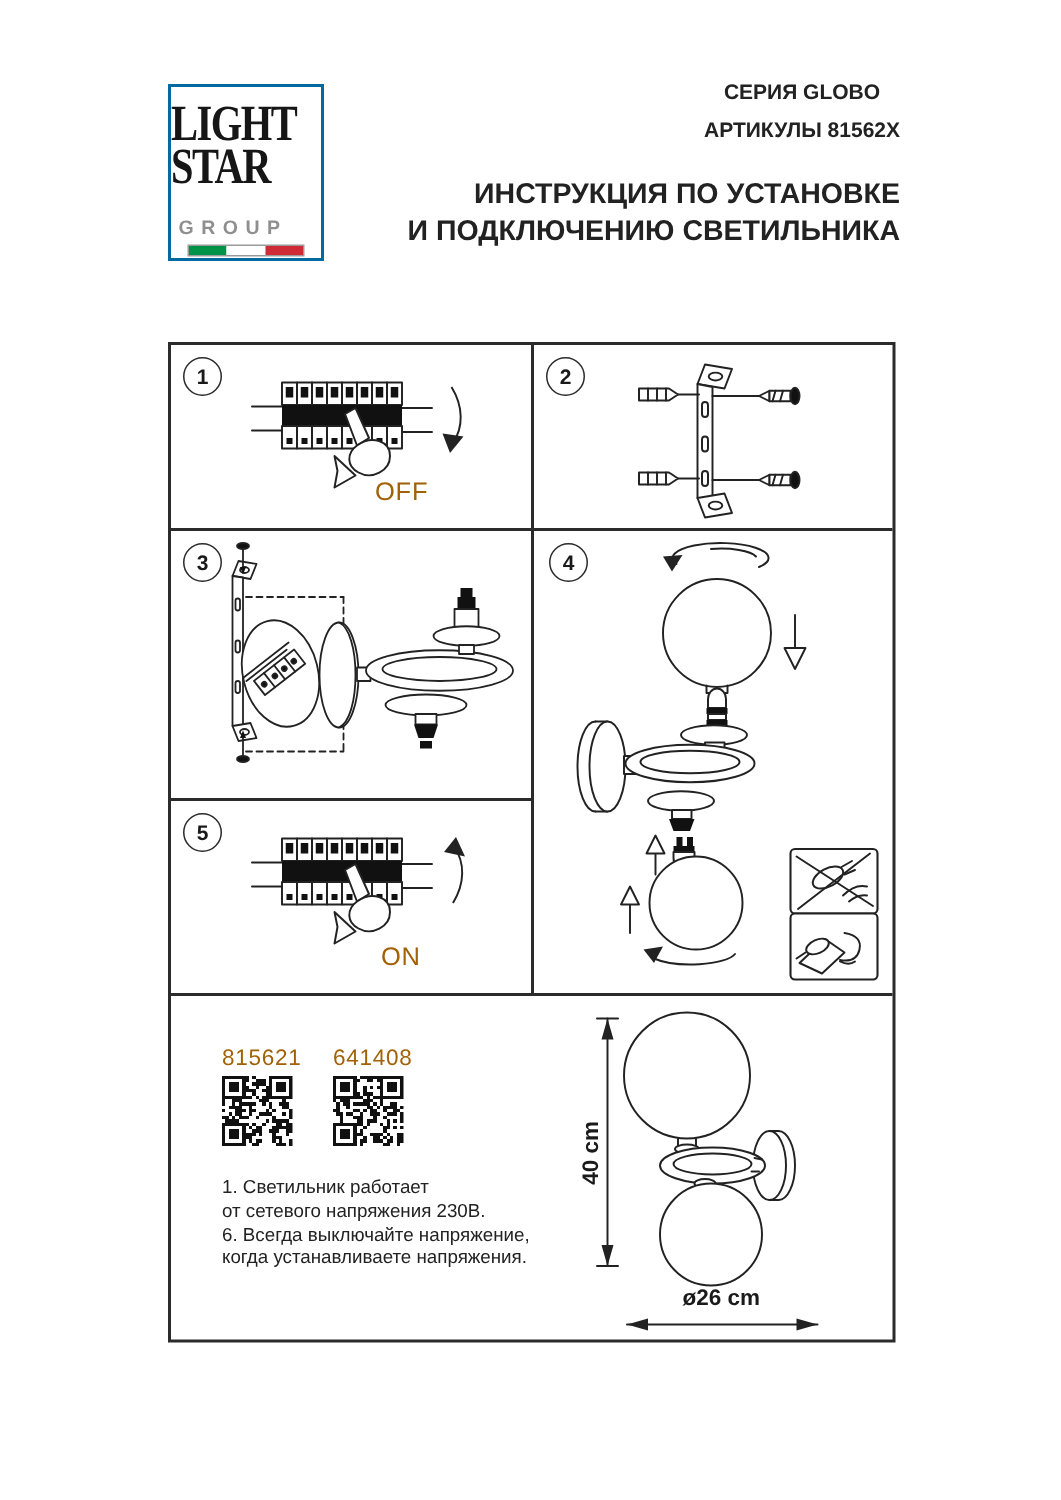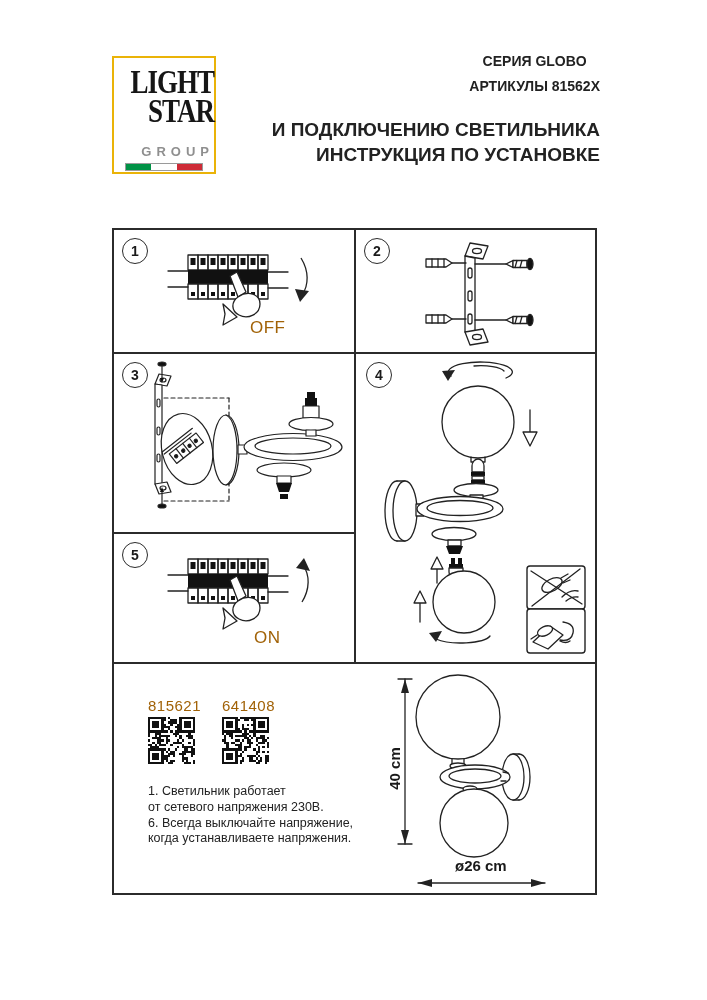--- a/index.html
+++ b/index.html
@@ -1,20 +1,20 @@
 <!DOCTYPE html>
 <html><head>
 <meta charset="utf-8">
 <style>
   *{margin:0;padding:0;box-sizing:border-box}
   html,body{background:#fff}
   body{font-family:"Liberation Sans","DejaVu Sans",sans-serif;color:#1a1a1a}
   .page{position:relative;width:707px;height:1000px;background:#fff;overflow:hidden}
   
-  .logo-box{position:absolute;left:112px;top:56px;width:104px;height:118px;border:2px solid #eab308;text-align:right;padding-top:10px}
+  .logo-box{position:absolute;left:112px;top:56px;width:104px;height:118px;border:2px solid #0369a1;text-align:left;padding-top:10px}
   .logo-word{font-family:"Liberation Serif","DejaVu Serif",serif;font-weight:bold;font-size:27px;line-height:29px;letter-spacing:-1px;color:#161616;transform:scaleY(1.25);transform-origin:center}
   .logo-group{font-size:13px;letter-spacing:5px;color:#8f8f8f;margin-top:18px;padding-left:5px;font-weight:bold}
   .flag{width:78px;height:8px;margin:4px auto 0;border:1px solid #9a9a9a;display:flex}
   .flag>div{flex:1;height:100%}
   .hdr-series{position:absolute;right:107px;top:49px;text-align:center;font-weight:bold;font-size:14px;line-height:25px;color:#222}
   .hdr-title{position:absolute;right:107px;top:117px;text-align:right;font-weight:bold;font-size:19px;line-height:25px;color:#222}
   
   .grid{position:absolute;left:112px;top:228px;width:485px;height:667px;border:2px solid #2b2b2b}
   .gridline{position:absolute;background:#2b2b2b}
   .cell{position:absolute}
@@ -42,22 +42,22 @@
       <div style="background:#ffffff"></div>
       <div style="background:#ce2b37"></div>
     </div>
   </div>
 
   <div class="hdr-series">
     <div>СЕРИЯ GLOBO</div>
     <div>АРТИКУЛЫ 81562X</div>
   </div>
   <div class="hdr-title">
+    <div>ИНСТРУКЦИЯ ПО УСТАНОВКЕ</div>
     <div>И ПОДКЛЮЧЕНИЮ СВЕТИЛЬНИКА</div>
-    <div>ИНСТРУКЦИЯ ПО УСТАНОВКЕ</div>
   </div>
 
   <div class="grid">
     <div class="gridline" style="left:0;top:122px;width:481px;height:2px"></div>
     <div class="gridline" style="left:0;top:302px;width:242px;height:2px"></div>
     <div class="gridline" style="left:0;top:432px;width:481px;height:2px"></div>
     <div class="gridline" style="left:240px;top:0;width:2px;height:434px"></div>
 
     <div class="cell" style="left:0;top:0;width:240px;height:122px">
       <div class="badge">1</div>

